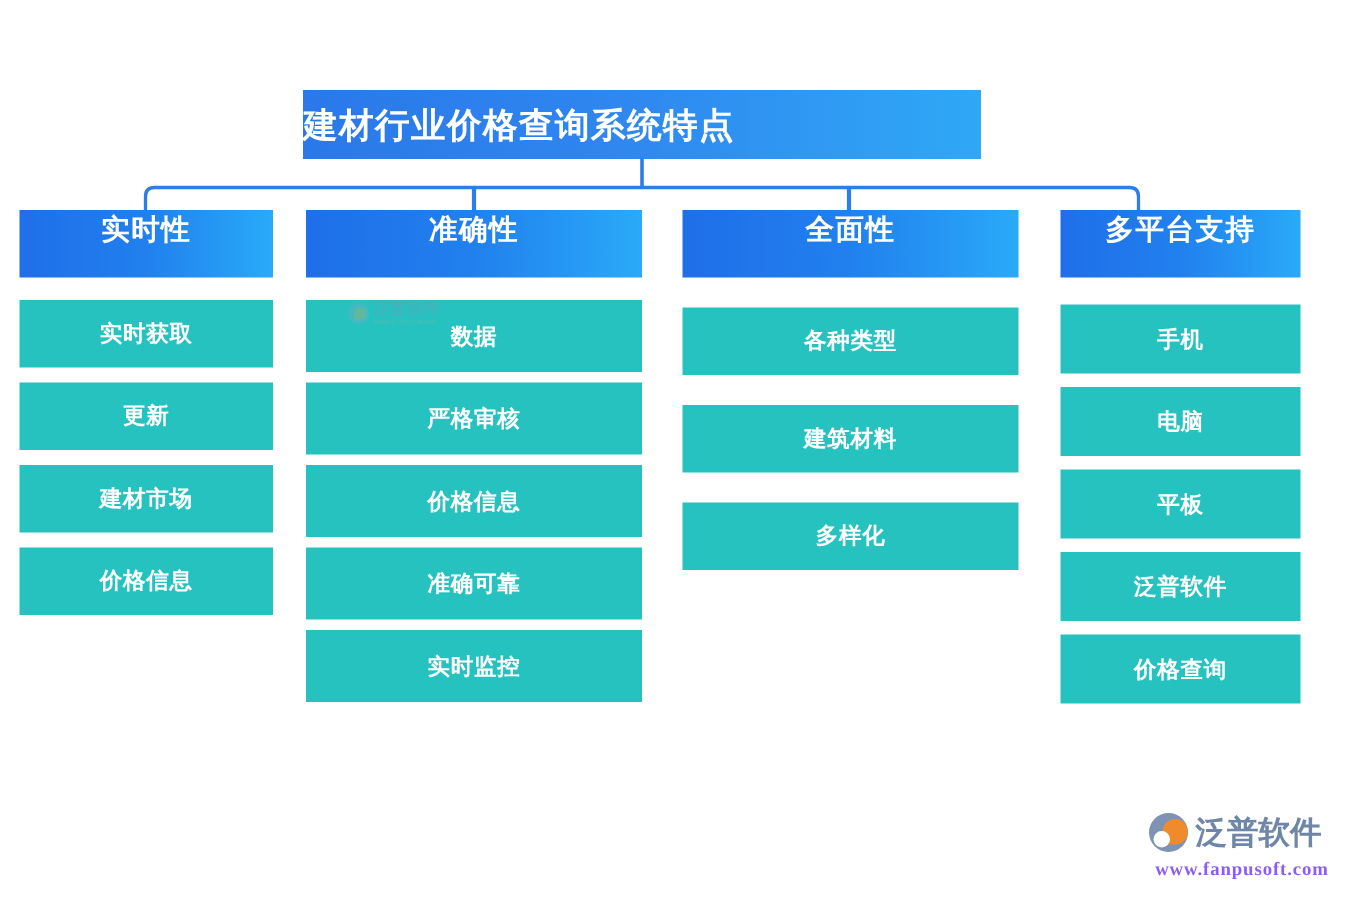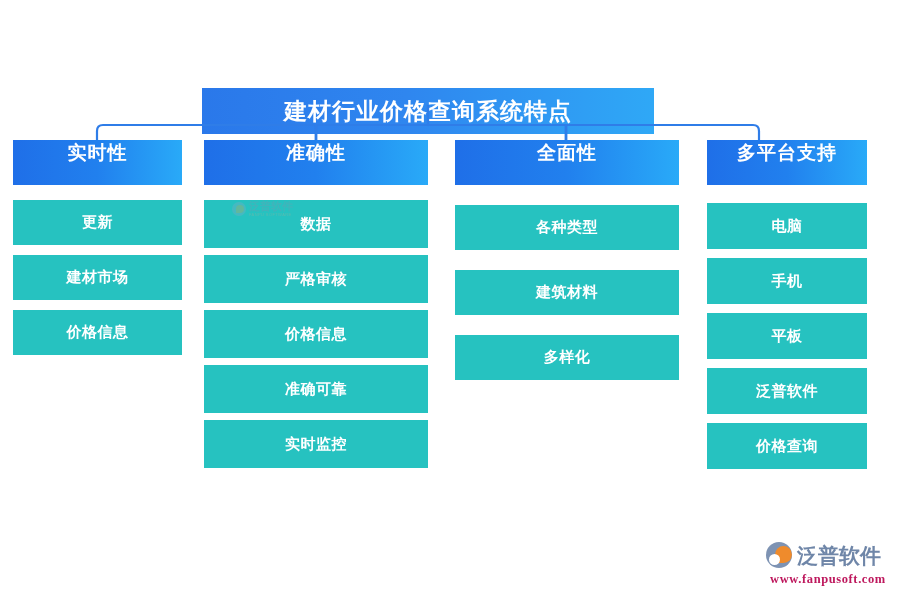--- a/index.html
+++ b/index.html
@@ -23,22 +23,20 @@
   
   .title-box {
     position: absolute;
     left: 202px;
     top: 60px;
     width: 452px;
     height: 46px;
     background: linear-gradient(90deg, #2a78ea 0%, #2f86ef 45%, #2fa8f6 100%);
     display: flex;
     align-items: center;
-    justify-content: center;
-    margin-top: 28px;
   }
   .title-text {
     color: #ffffff;
     font-size: 23px;
     font-weight: bold;
     letter-spacing: 1px;
     white-space: nowrap;
   }
 
   
@@ -193,21 +191,21 @@
     background: #ffffff;
   }
   .brand-name {
     color: #6f86a8;
     font-size: 21px;
     font-weight: bold;
     line-height: 1;
     white-space: nowrap;
   }
   .brand-url {
-    color: #be185d;
+    color: #8b5cf6;
     font-size: 12.5px;
     font-weight: bold;
     letter-spacing: 0.6px;
     text-align: center;
     white-space: nowrap;
     margin-top: 2px;
     font-family: "Liberation Serif", "DejaVu Serif", serif;
   }
 </style>
 </head>
@@ -228,20 +226,23 @@
     <path d="M316,125 L316,140" stroke="#2f7de8" stroke-width="2.8" stroke-linecap="butt"></path>
     <path d="M566,125 L566,140" stroke="#2f7de8" stroke-width="2.8" stroke-linecap="butt"></path>
   </svg>
 
   <div class="column col-0">
     <div class="col-head">
       <span class="col-head-text">实时性</span>
     </div>
     <div class="col-items">
       <div class="item-box">
+        <span class="item-text">实时获取</span>
+      </div>
+      <div class="item-box">
         <span class="item-text">更新</span>
       </div>
       <div class="item-box">
         <span class="item-text">建材市场</span>
       </div>
       <div class="item-box">
         <span class="item-text">价格信息</span>
       </div>
     </div>
   </div>
@@ -285,24 +286,24 @@
       </div>
     </div>
   </div>
 
   <div class="column col-3">
     <div class="col-head">
       <span class="col-head-text">多平台支持</span>
     </div>
     <div class="col-items">
       <div class="item-box">
+        <span class="item-text">手机</span>
+      </div>
+      <div class="item-box">
         <span class="item-text">电脑</span>
-      </div>
-      <div class="item-box">
-        <span class="item-text">手机</span>
       </div>
       <div class="item-box">
         <span class="item-text">平板</span>
       </div>
       <div class="item-box">
         <span class="item-text">泛普软件</span>
       </div>
       <div class="item-box">
         <span class="item-text">价格查询</span>
       </div>

